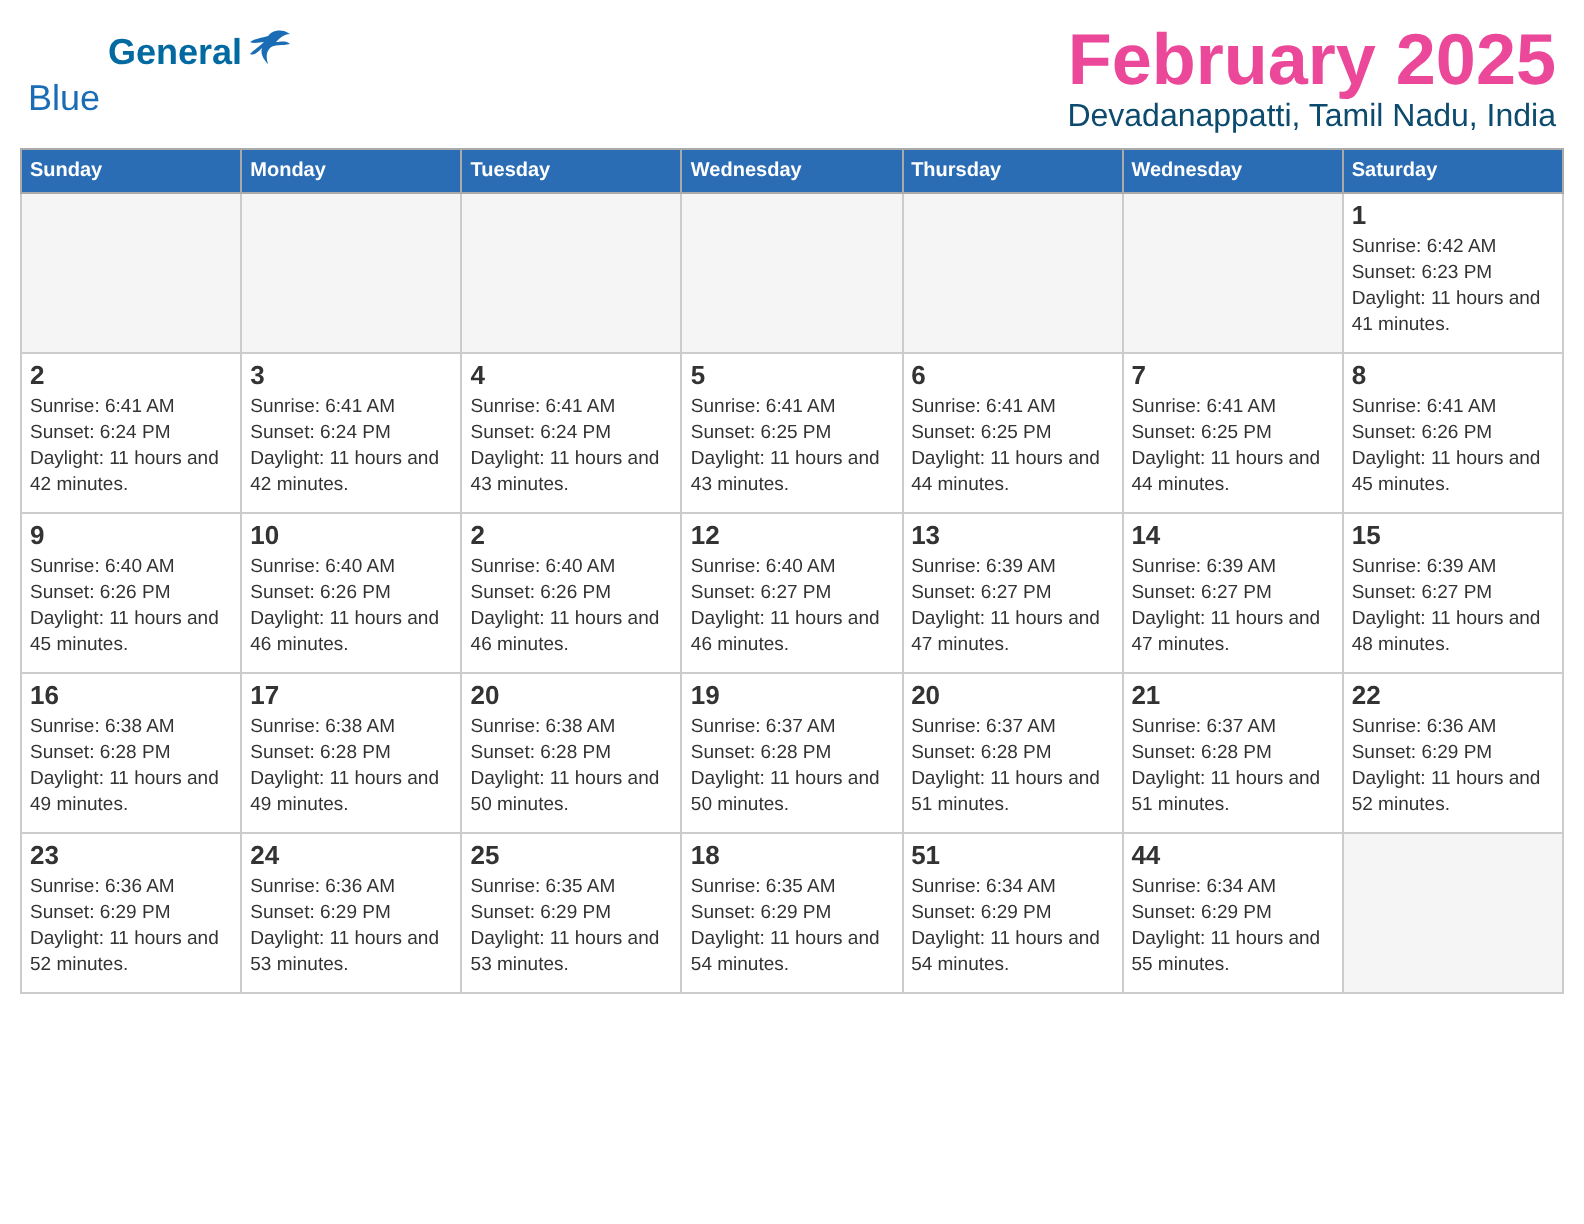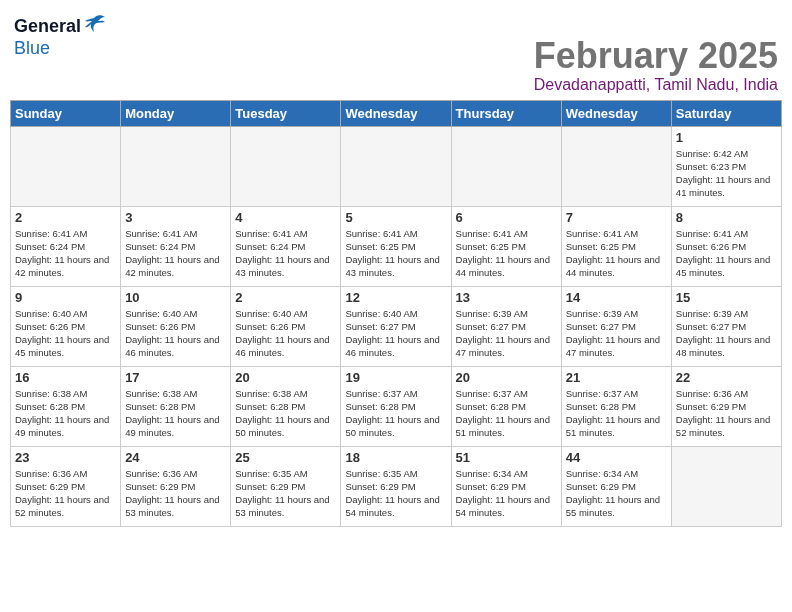--- a/index.html
+++ b/index.html
@@ -22,38 +22,37 @@
       flex-direction: column;
       align-items: flex-start;
       padding-top: 4px;
     }
     .title-block {
       text-align: right;
     }
     .month-title {
       font-size: 36px;
       font-weight: bold;
-      color: #737373;
+      color: #ec4899;
       line-height: 1.1;
-      margin-top: 26px;
     }
     .location-title {
       font-size: 16px;
-      color: #701a75;
+      color: #0c4a6e;
       font-weight: normal;
     }
     .calendar {
       width: 100%;
       border-collapse: collapse;
       border: 1px solid #ccc;
     }
     .calendar th {
       background-color: #2a6db5;
       color: #fff;
-      font-size: 13px;
+      font-size: 10px;
       font-weight: bold;
       padding: 5px 4px;
       text-align: left;
       border: 1px solid #aaa;
     }
     .calendar td {
       width: 14.28%;
       vertical-align: top;
       border: 1px solid #ccc;
       padding: 3px 4px;
@@ -75,21 +74,22 @@
       color: #333;
       line-height: 1.4;
     }
     .logo-row {
       display: flex;
       align-items: center;
     }
     .logo-text-general {
       font-size: 18px;
       font-weight: bold;
-      color: #0f172a;
+      color: #0369a1;
+      margin-left: 40px;
     }
     .logo-text-blue {
       font-size: 18px;
       font-weight: normal;
       color: #1a6db5;
     }
     .logo-bird {
       display: inline-block;
       margin-left: 2px;
     }

